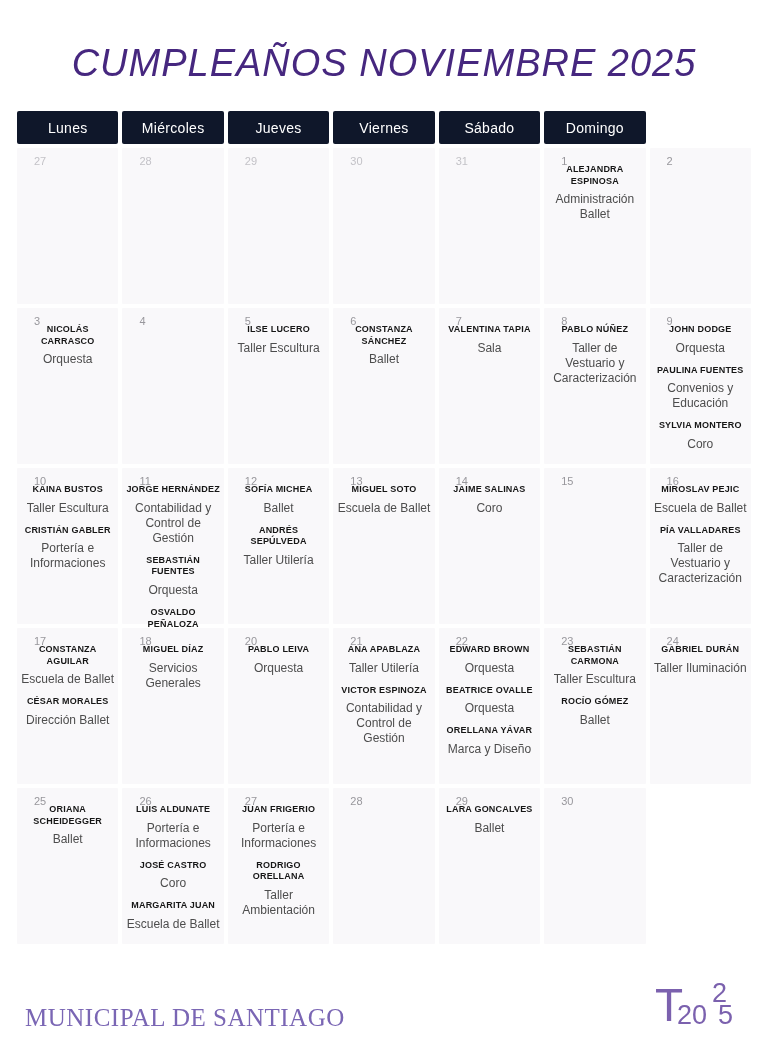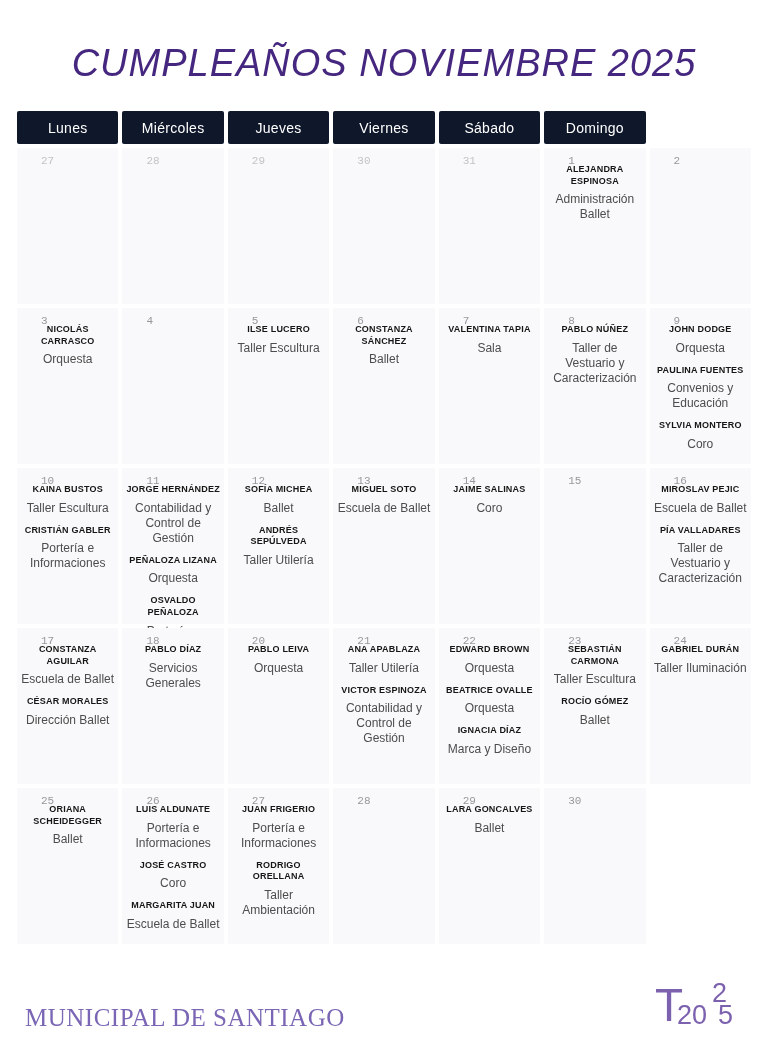--- a/index.html
+++ b/index.html
@@ -30,22 +30,22 @@
     display:flex; align-items:center; justify-content:center;
     font-size:14px; letter-spacing:.3px;
   }
 
   .grid {
     display:grid; grid-template-columns:repeat(7,1fr);
     grid-auto-rows:156px; gap:4px; margin-top:4px;
   }
   .cell { position:relative; background:#f9f8fa; border-radius:1px; }
   .daynum {
-    position:absolute; top:7px; left:24px;
-    font-size:11px; color:#98979c;font-family:Liberation Mono, monospace;
+    position:absolute; top:7px; left:17px;
+    font-size:11px; color:#98979c;
   }
   .cell.outside .daynum { color:#c3c2c7; }
   .entries {
     height:100%; box-sizing:border-box;
     display:flex; flex-direction:column;
     justify-content:flex-start; align-items:center;
     gap:9px; padding:16px 2px 8px;
     text-align:center;
   }
   .ename {
@@ -206,21 +206,21 @@
         </div>
       </div>
       <div class="cell">
         <div class="daynum">11</div>
         <div class="entries">
           <div class="entry">
             <div class="ename">JORGE HERNÁNDEZ</div>
             <div class="edept">Contabilidad y Control de Gestión</div>
           </div>
           <div class="entry">
-            <div class="ename">PEÑALOZA LIZANA</div>
+            <div class="ename">SEBASTIÁN FUENTES</div>
             <div class="edept">Orquesta</div>
           </div>
           <div class="entry">
             <div class="ename">OSVALDO PEÑALOZA</div>
             <div class="edept">Portería e Informaciones</div>
           </div>
         </div>
       </div>
       <div class="cell">
         <div class="daynum">12</div>
@@ -280,21 +280,21 @@
           <div class="entry">
             <div class="ename">CÉSAR MORALES</div>
             <div class="edept">Dirección Ballet</div>
           </div>
         </div>
       </div>
       <div class="cell">
         <div class="daynum">18</div>
         <div class="entries">
           <div class="entry">
-            <div class="ename">PABLO DÍAZ</div>
+            <div class="ename">MIGUEL DÍAZ</div>
             <div class="edept">Servicios Generales</div>
           </div>
         </div>
       </div>
       <div class="cell">
         <div class="daynum">20</div>
         <div class="entries">
           <div class="entry">
             <div class="ename">PABLO LEIVA</div>
             <div class="edept">Orquesta</div>
@@ -319,21 +319,21 @@
         <div class="entries">
           <div class="entry">
             <div class="ename">EDWARD BROWN</div>
             <div class="edept">Orquesta</div>
           </div>
           <div class="entry">
             <div class="ename">BEATRICE OVALLE</div>
             <div class="edept">Orquesta</div>
           </div>
           <div class="entry">
-            <div class="ename">IGNACIA DÍAZ</div>
+            <div class="ename">ORELLANA YÁVAR</div>
             <div class="edept">Marca y Diseño</div>
           </div>
         </div>
       </div>
       <div class="cell">
         <div class="daynum">23</div>
         <div class="entries">
           <div class="entry">
             <div class="ename">SEBASTIÁN CARMONA</div>
             <div class="edept">Taller Escultura</div>

